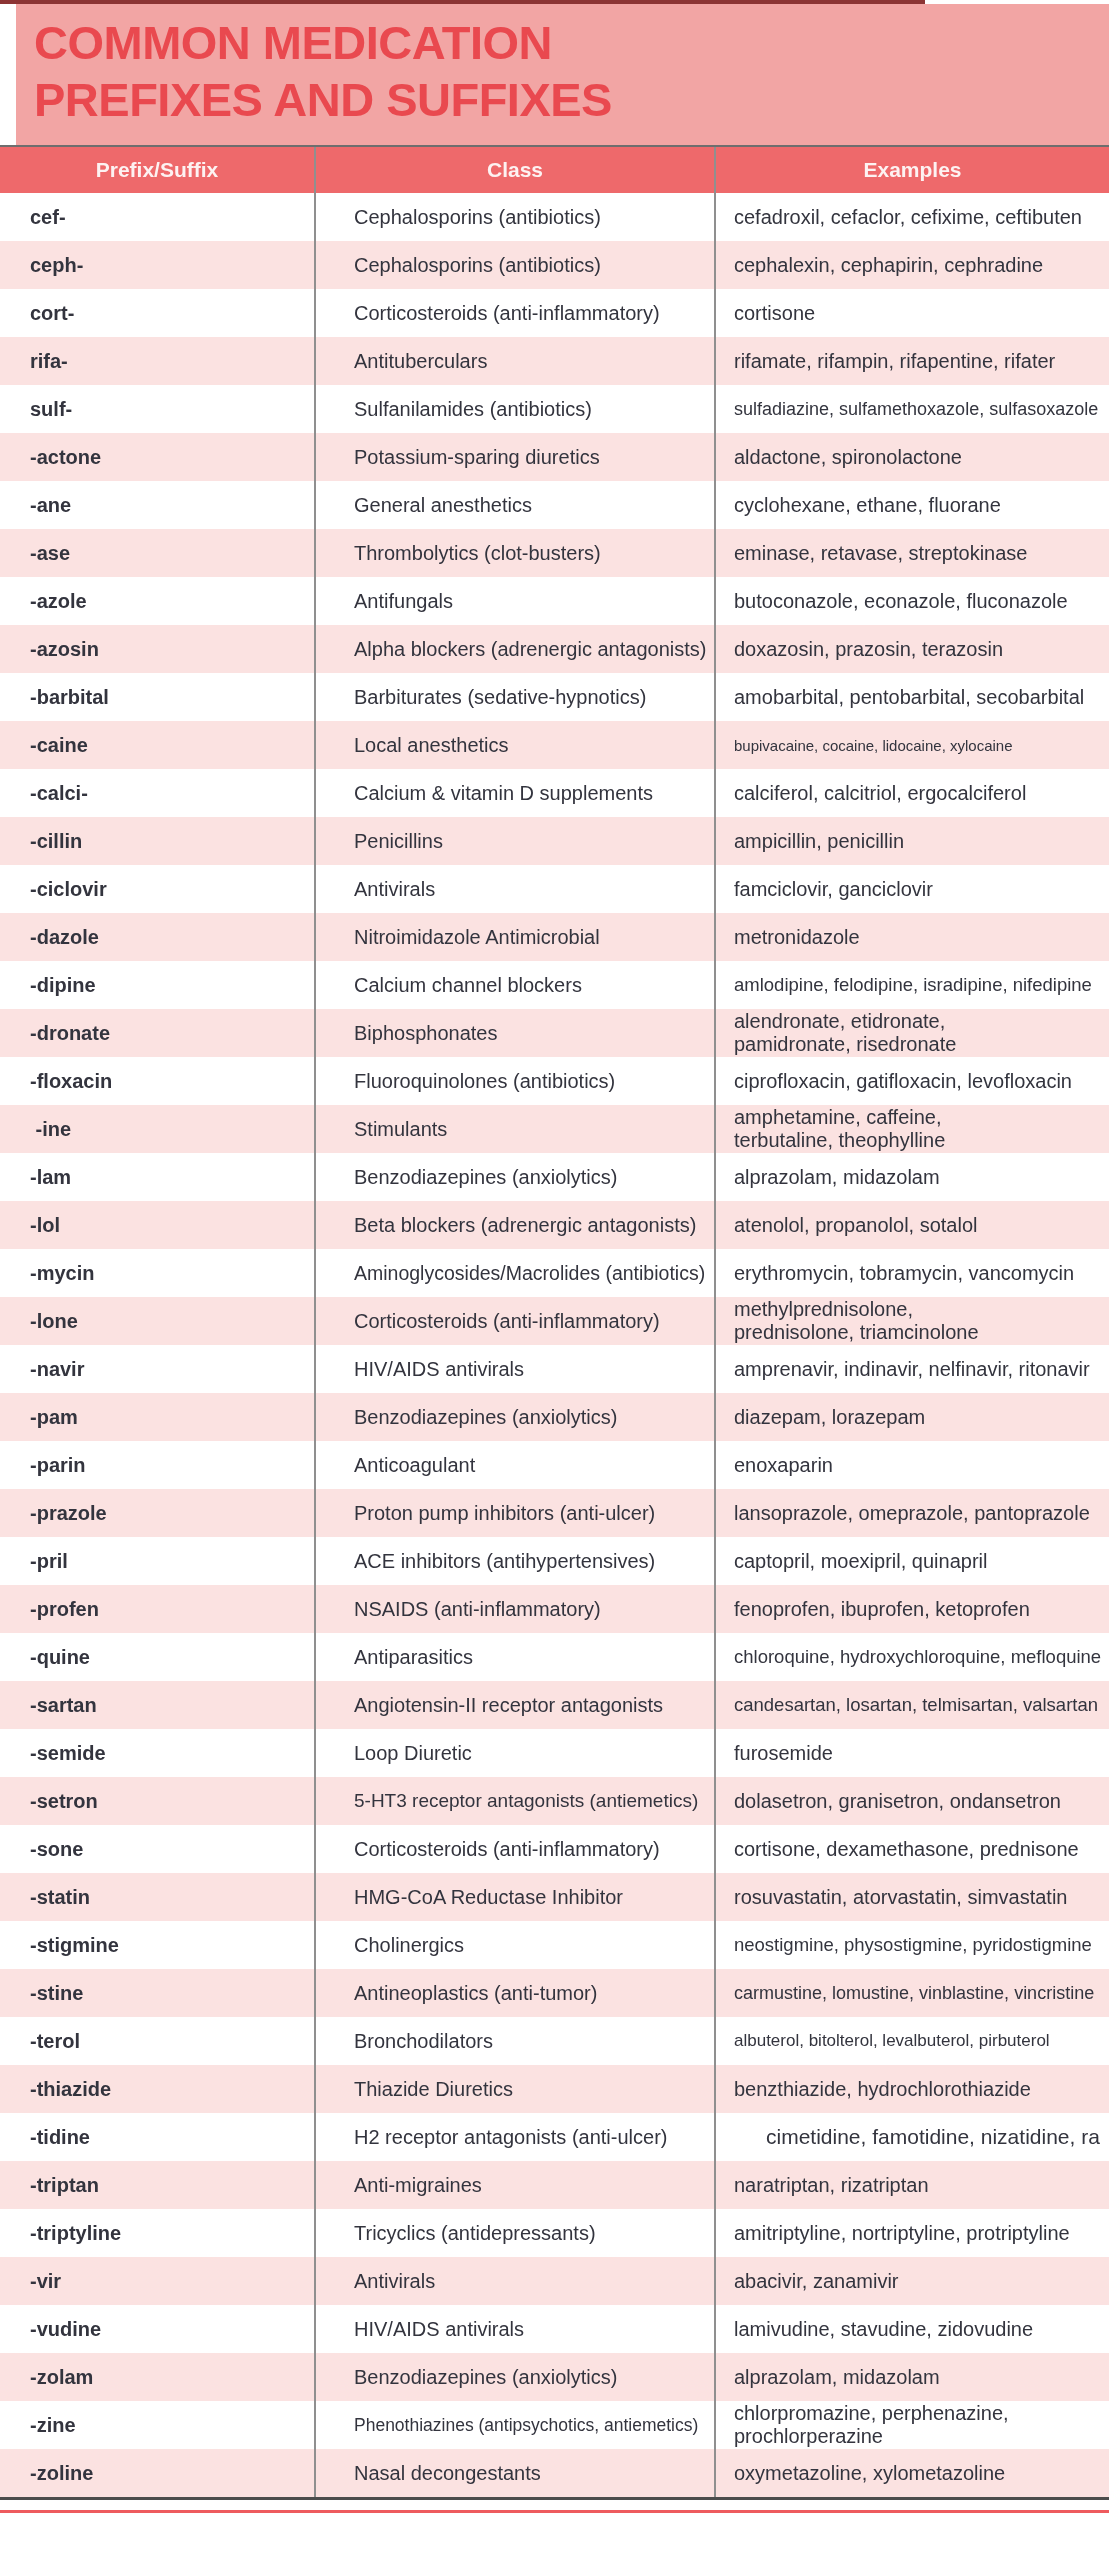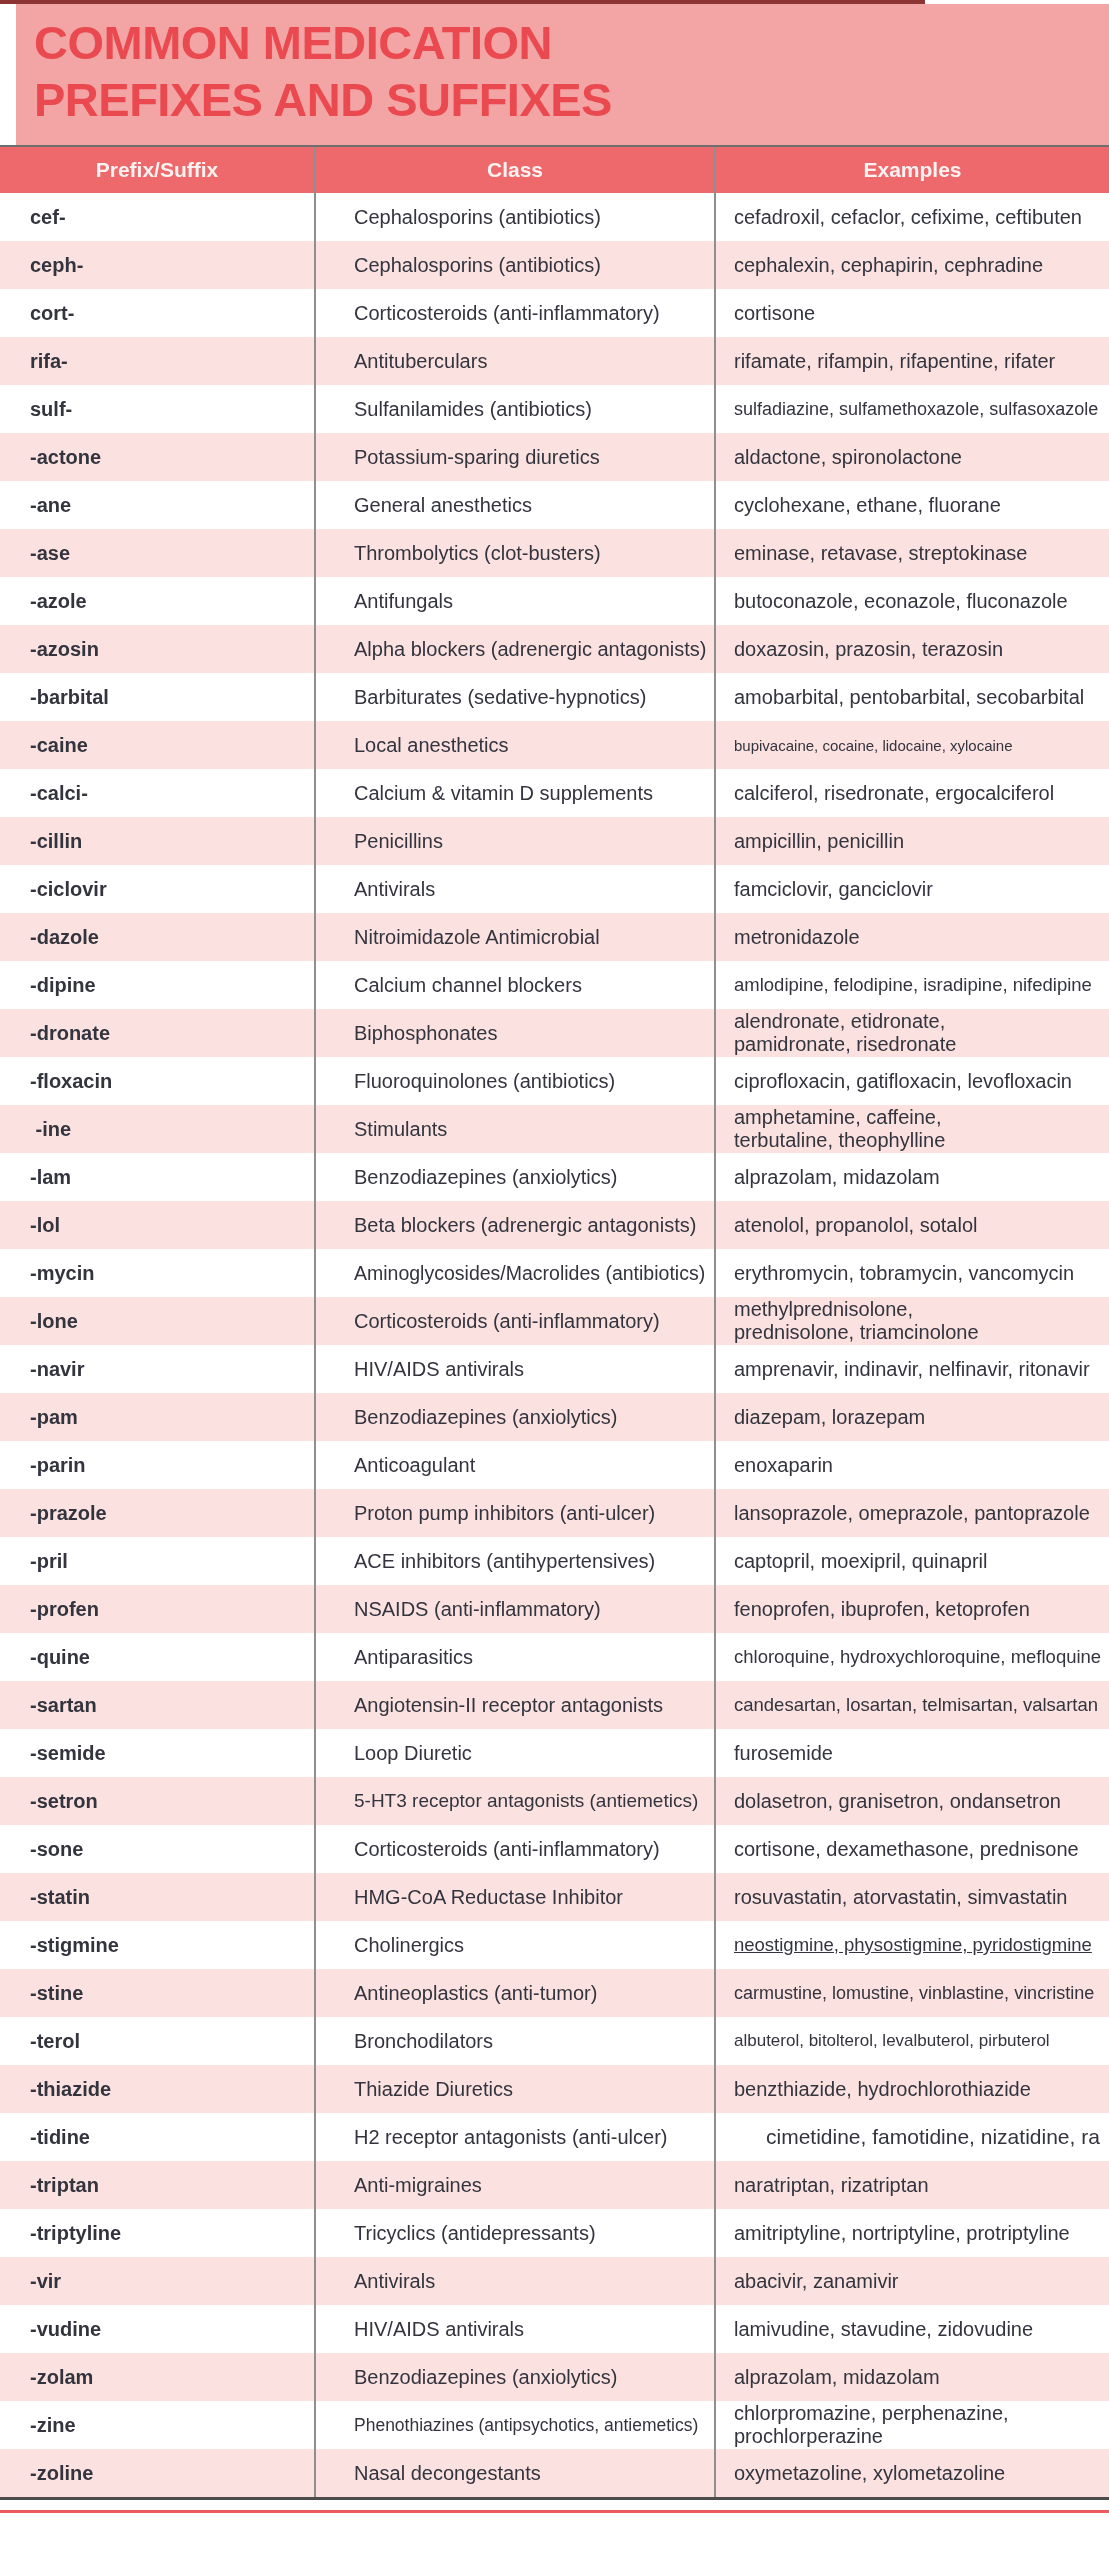--- a/index.html
+++ b/index.html
@@ -220,21 +220,21 @@
           </td>
         </tr>
         <tr>
           <td class="pfx">
             <span class="cell-text nowrap">-calci-</span>
           </td>
           <td class="cls">
             <span class="cell-text nowrap">Calcium &amp; vitamin D supplements</span>
           </td>
           <td class="exm">
-            <span class="cell-text nowrap">calciferol, risedronate, ergocalciferol</span>
+            <span class="cell-text nowrap">calciferol, calcitriol, ergocalciferol</span>
           </td>
         </tr>
         <tr>
           <td class="pfx">
             <span class="cell-text nowrap">-cillin</span>
           </td>
           <td class="cls">
             <span class="cell-text nowrap">Penicillins</span>
           </td>
           <td class="exm">
@@ -487,21 +487,21 @@
           </td>
         </tr>
         <tr>
           <td class="pfx">
             <span class="cell-text nowrap">-stigmine</span>
           </td>
           <td class="cls">
             <span class="cell-text nowrap">Cholinergics</span>
           </td>
           <td class="exm">
-            <span class="cell-text nowrap" style="font-size: 18.5px; text-decoration: underline;">neostigmine, physostigmine, pyridostigmine</span>
+            <span class="cell-text nowrap" style="font-size: 18.5px;">neostigmine, physostigmine, pyridostigmine</span>
           </td>
         </tr>
         <tr>
           <td class="pfx">
             <span class="cell-text nowrap">-stine</span>
           </td>
           <td class="cls">
             <span class="cell-text nowrap">Antineoplastics (anti-tumor)</span>
           </td>
           <td class="exm">

